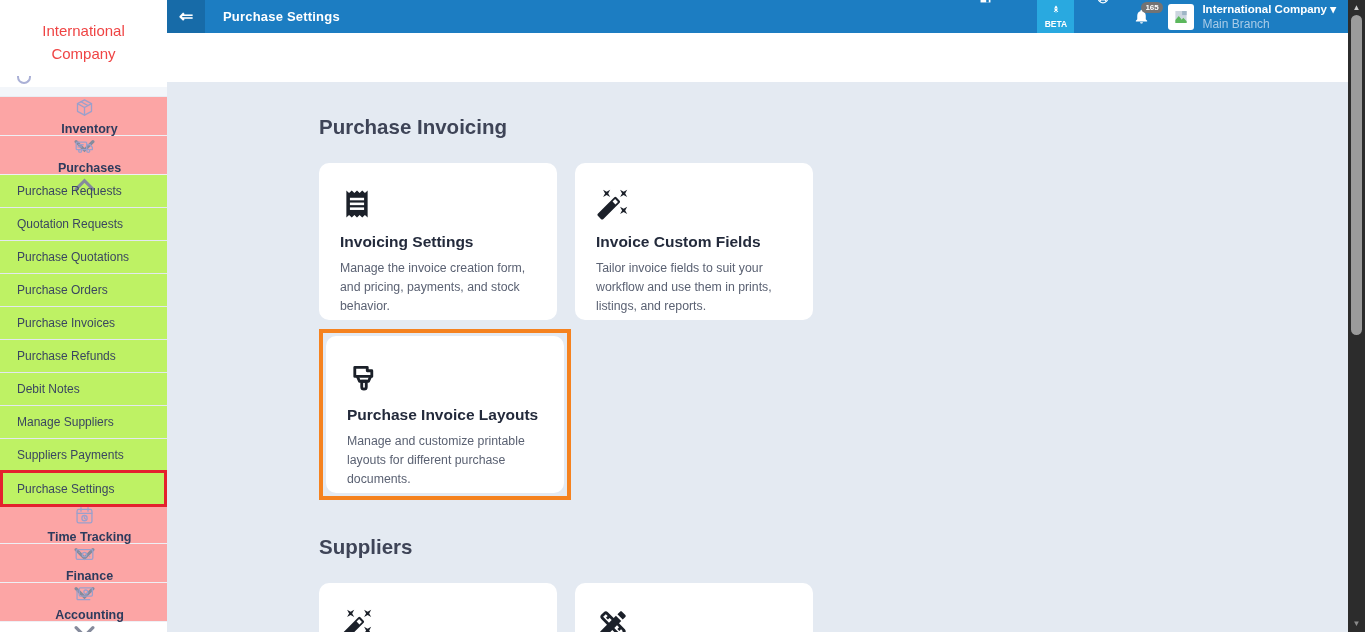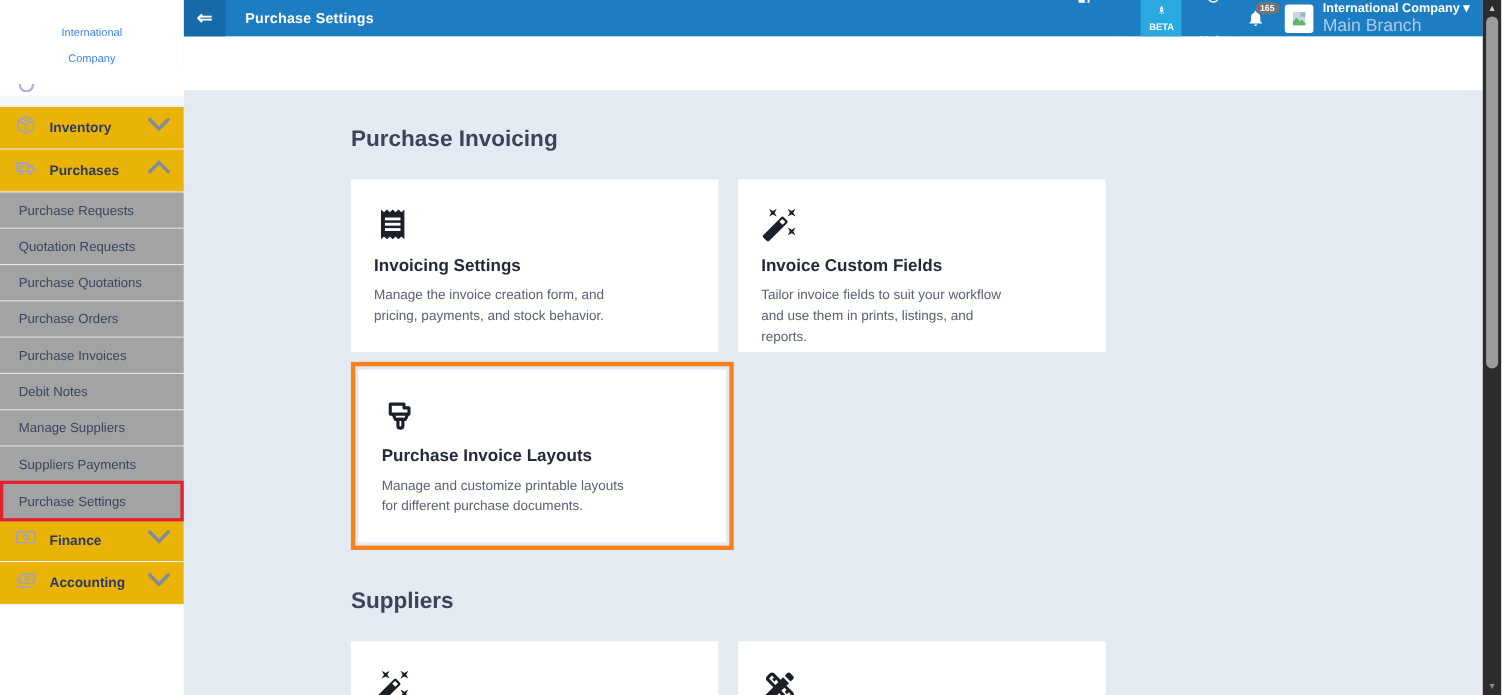--- a/index.html
+++ b/index.html
@@ -2,30 +2,30 @@
 <html><head>
 <meta charset="utf-8">
 <style>
   * { margin:0; padding:0; box-sizing:border-box; }
   html,body { width:1365px; height:632px; overflow:hidden; }
   body { font-family:"Liberation Sans", sans-serif; background:#fff; }
   .app { position:relative; width:1365px; height:632px; overflow:hidden; background:#e4eaf2; }
 
   
   .sidebar { position:absolute; left:0; top:0; width:167px; height:632px; background:#fff; z-index:4; }
-  .logo { height:62px; padding-top:19px; text-align:center; font-size:10px; color:#3b82f6; line-height:23px; }
+  .logo { height:62px; padding-top:19px; text-align:center; font-size:15px; color:#ef4444; line-height:23px; }
   .scrollcut { position:relative; height:35px; background:#fff; }
   .cut-icon { position:absolute; left:17px; top:14px; width:14px; height:8px; border:2px solid #aab0d6; border-top:none; border-radius:0 0 9px 9px; }
   .cut-band { position:absolute; left:0; bottom:0; width:100%; height:10px; background:#f3f6fa; border-bottom:1px solid #e9edf3; }
-  .nav-item { height:39px; display:flex; align-items:center; padding:0 12px 0 13px; background:#eab308; border-bottom:1px solid #eef0f5; cursor:pointer; }
+  .nav-item { height:39px; display:flex; align-items:center; padding:0 12px 0 13px; background:#fca5a5; border-bottom:1px solid #eef0f5; cursor:pointer;flex-direction:column; }
   .nav-item svg { width:21px; height:21px; flex:none; }
   .nav-label { margin-left:11px; font-size:12.5px; font-weight:700; color:#2d3b5d; flex:1; }
   .chev { width:10px; height:7px; flex:none; }
   .sub { list-style:none; background:#eef2f7; }
-  .sub li { height:33px; display:flex; align-items:center; padding-left:17px; font-size:12px; color:#3a4660; border-bottom:1px solid #e3e8f0; background:#a3a3a3; cursor:pointer; }
+  .sub li { height:33px; display:flex; align-items:center; padding-left:17px; font-size:12px; color:#3a4660; border-bottom:1px solid #e3e8f0; background:#bef264; cursor:pointer; }
   .sub li.highlighted { height:37px; margin:-2px 0; border:3px solid #e4212e; padding-left:14px; position:relative; z-index:2; }
 
   
   .topbar { position:absolute; left:167px; top:0; width:1181px; height:33px; background:#1c7dc2; display:flex; align-items:center; color:#fff; z-index:3; }
   .collapse-btn { width:38px; height:33px; background:#176ba8; display:flex; align-items:center; justify-content:center; font-size:17px; font-weight:700; cursor:pointer; }
   .topbar-title { margin-left:18px; font-size:13px; font-weight:700; letter-spacing:.2px; }
   .topbar-right { margin-left:auto; display:flex; align-items:center; height:100%; }
   .tb-link { display:flex; align-items:center; gap:24px; font-size:11.5px; font-weight:700; cursor:pointer;flex-direction:column; }
   .website { margin-right:14px; }
   .website svg { width:17px; height:17px; }
@@ -34,29 +34,29 @@
   .help { margin:0 18px 0 16px; }
   .help svg { width:16px; height:16px; }
   .bell-wrap { position:relative; margin-right:18px; cursor:pointer; }
   .bell-wrap svg { width:17px; height:17px; display:block; }
   .badge { position:absolute; top:-6px; left:8px; background:#737373; color:#fff; border-radius:8px; padding:1.5px 4px; font-size:8px; font-weight:700; line-height:1; }
   .company { display:flex; align-items:center; gap:8px; margin-right:12px; cursor:pointer; }
   .avatar { width:26px; height:26px; background:#fff; border-radius:3px; display:flex; align-items:center; justify-content:center; }
   .avatar svg { width:18px; height:18px; }
   .company-meta { display:flex; flex-direction:column; }
   .company-name { font-size:11.5px; font-weight:700; white-space:nowrap; }
-  .branch { font-size:16px; color:#a9cce8; margin-top:1px; }
+  .branch { font-size:12px; color:#a9cce8; margin-top:1px; }
 
   
   .white-strip { position:absolute; left:167px; top:33px; width:1181px; height:49px; background:#fff; z-index:2; }
   .content { position:absolute; left:167px; top:82px; width:1181px; height:550px; background:#e4eaf2; padding-left:152px; overflow:hidden; }
   .section-title { font-size:20.5px; font-weight:700; color:#3e4457; line-height:24px; margin-top:33px; }
   .section-title.suppliers { margin-top:35px; }
   .cards { display:flex; gap:18px; margin-top:24px; }
-  .card { width:334px; height:157px; background:#fff; border-radius:0; padding:24px 21px; cursor:pointer; }
+  .card { width:238px; height:157px; background:#fff; border-radius:10px; padding:24px 21px; cursor:pointer; }
   .card svg.cicon { width:34px; height:34px; display:block; }
   .card h3 { margin-top:12px; font-size:15.5px; font-weight:700; color:#232a3b; }
   .card p { margin-top:8px; font-size:12.3px; color:#5b6273; line-height:1.55; max-width:236px; }
   .hl { margin-top:9px; width:fit-content; border:4px solid #f5821f; padding:3px; }
   .hl .card { margin:0; }
 
   
   .scrollbar { position:absolute; right:0; top:0; width:17px; height:632px; background:#2c2c2c; z-index:6; }
   .sb-arrow { position:absolute; left:0; width:17px; text-align:center; font-size:8px; line-height:10px; cursor:pointer; }
   .sb-up { top:3px; color:#cdcdcd; }
@@ -108,26 +108,41 @@
               <path d="M1 5.2l4-4 4 4" stroke="#858b9c" stroke-width="1.5" fill="none" stroke-linecap="round"></path>
             </svg></span>
       </div>
 
       <ul class="sub">
         <li>Purchase Requests</li>
         <li>Quotation Requests</li>
         <li>Purchase Quotations</li>
         <li>Purchase Orders</li>
         <li>Purchase Invoices</li>
+        <li>Purchase Refunds</li>
         <li>Debit Notes</li>
         <li>Manage Suppliers</li>
         <li>Suppliers Payments</li>
         <li class="highlighted">Purchase Settings</li>
       </ul>
 
+      <div class="nav-item">
+        <span>
+          <svg viewBox="0 0 24 24" fill="none" stroke="#9ba0cc" stroke-width="1.5" stroke-linejoin="round" stroke-linecap="round" width="21" height="21">
+              <rect x="3.5" y="5" width="17" height="15.5" rx="2"></rect>
+              <path d="M8 3v4M16 3v4M3.5 9.5h17"></path>
+              <circle cx="12" cy="15" r="3"></circle>
+              <path d="M12 13.7v1.5l1.1.8"></path>
+            </svg>
+        </span>
+        <span class="nav-label">Time Tracking</span>
+        <span><svg class="chev" viewBox="0 0 10 7">
+              <path d="M1 1.2l4 4 4-4" stroke="#858b9c" stroke-width="1.5" fill="none" stroke-linecap="round"></path>
+            </svg></span>
+      </div>
 
       <div class="nav-item">
         <span>
           <svg viewBox="0 0 24 24" fill="none" stroke="#9ba0cc" stroke-width="1.5" stroke-linejoin="round" stroke-linecap="round" width="21" height="21">
               <rect x="2.5" y="6.5" width="19" height="11" rx="1.5"></rect>
               <circle cx="12" cy="12" r="2.5"></circle>
               <path d="M6 9.5v.01M18 14.5v.01"></path>
             </svg>
         </span>
         <span class="nav-label">Finance</span>

